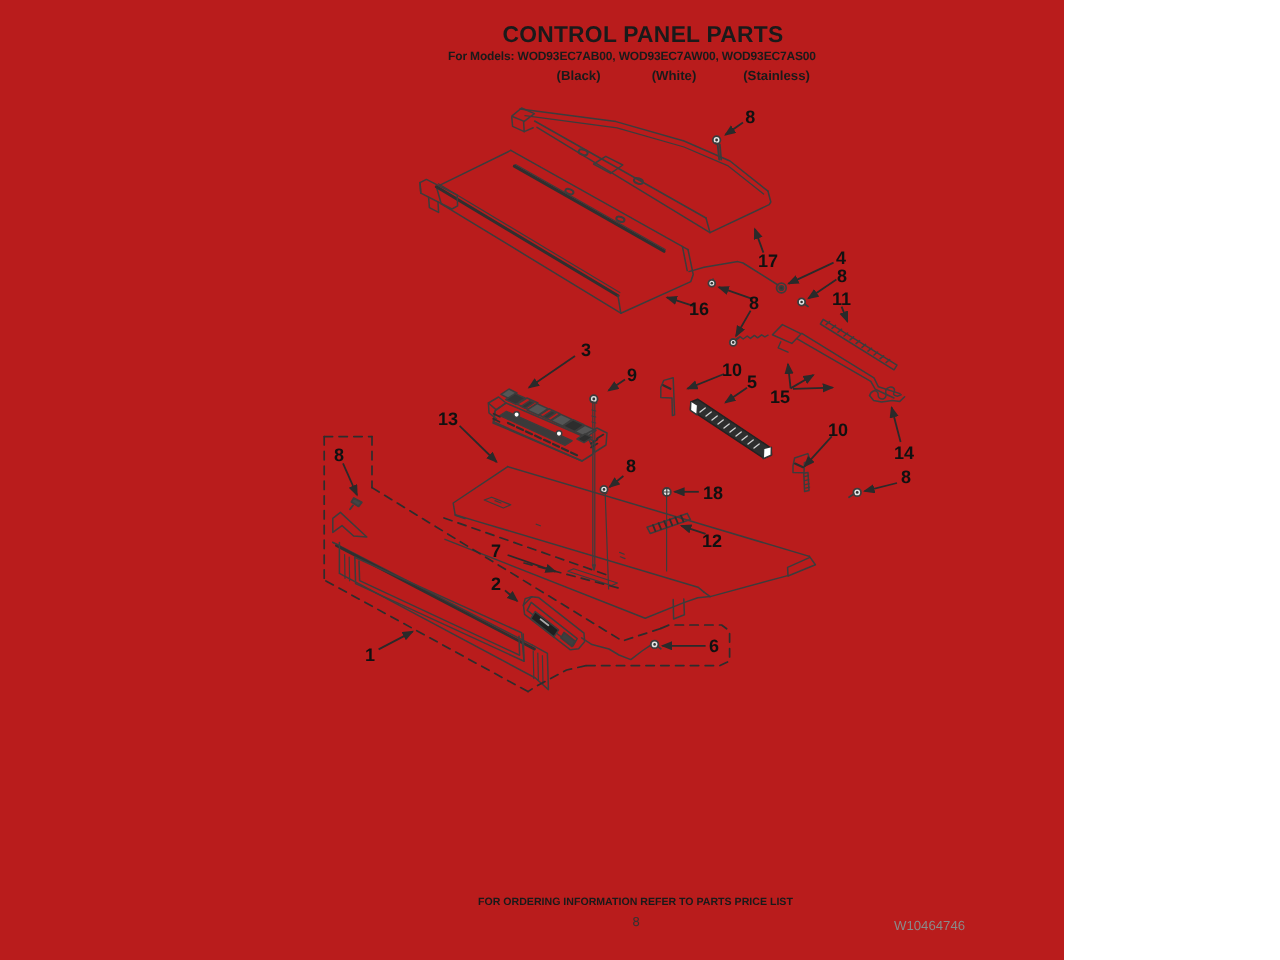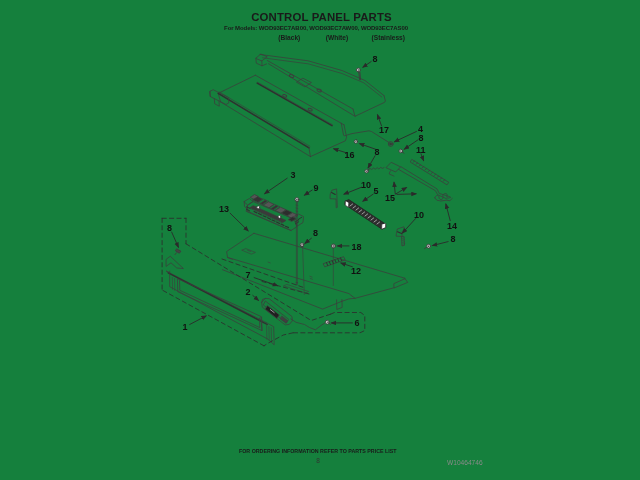--- a/index.html
+++ b/index.html
@@ -1,16 +1,16 @@
 <!DOCTYPE html>
 <html><head>
 <meta charset="utf-8">
 <style>
 html,body{margin:0;padding:0;background:#fff;}
-#page{width:640px;height:480px;position:relative;background:#15803d;overflow:hidden;
+#page{width:532px;height:480px;position:relative;background:#b91c1c;overflow:hidden;
   font-family:"Liberation Sans", sans-serif;-webkit-font-smoothing:antialiased;}
 svg text{font-family:"Liberation Sans", sans-serif;}
 </style>
 </head>
 <body>
 <div id="page">
 <svg width="640" height="480" viewBox="0 0 640 480">
 <defs>
 <marker id="ah" markerWidth="7" markerHeight="6" refX="5" refY="2.3" orient="auto" markerUnits="userSpaceOnUse">
 <path d="M0,0 L5.8,2.3 L0,4.6 z" fill="#2a2a2a"></path>

